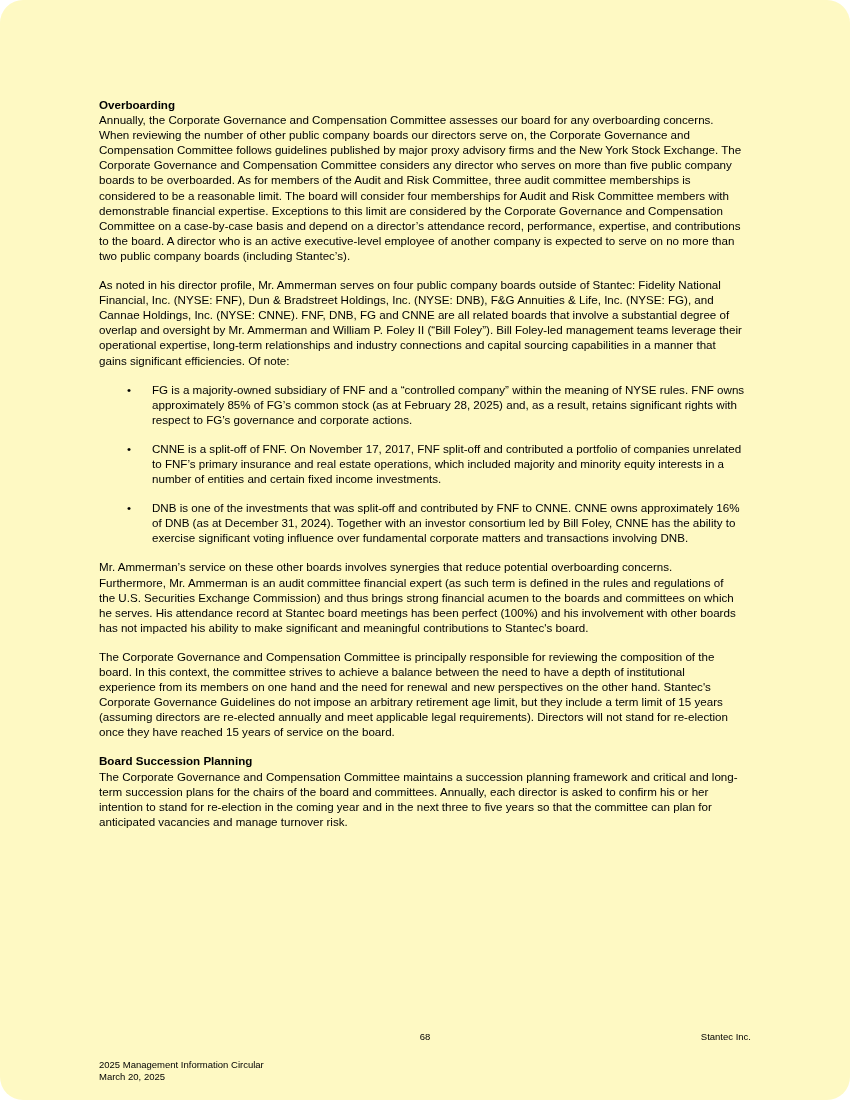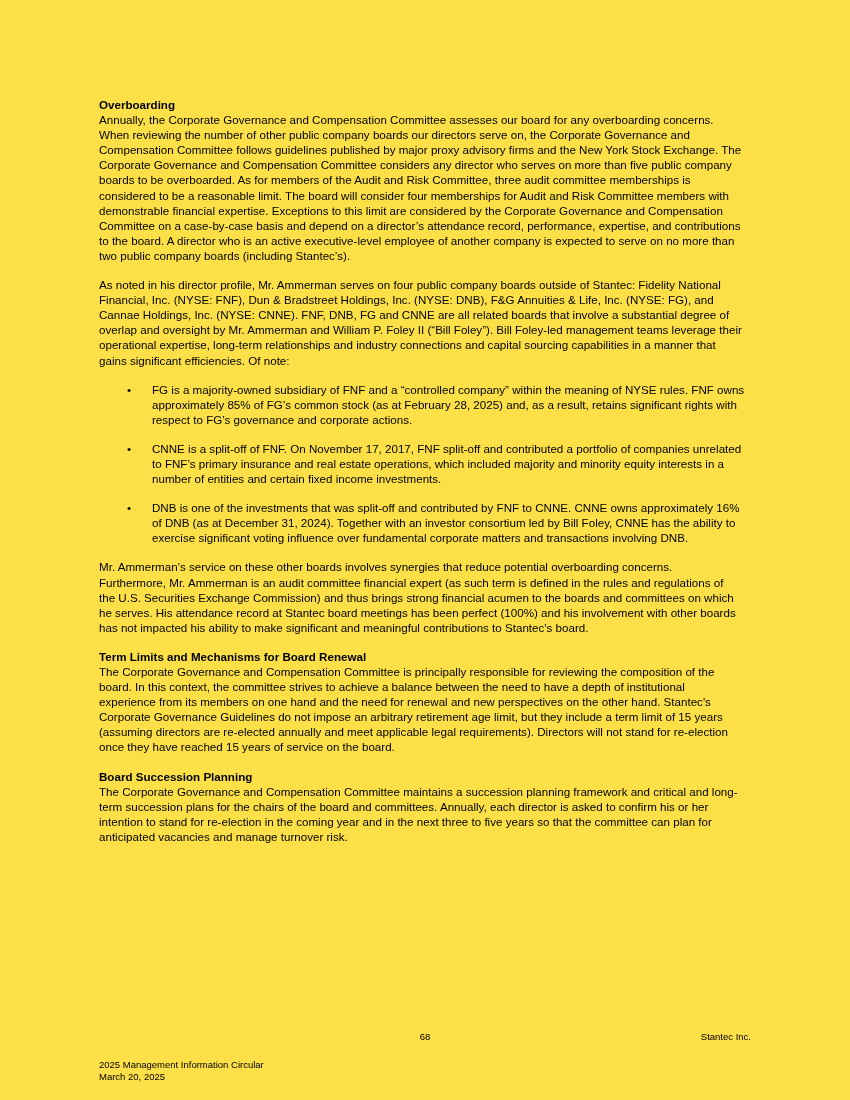--- a/index.html
+++ b/index.html
@@ -10,22 +10,23 @@
   body {
     width: 850px;
     height: 1100px;
     font-family: "Liberation Sans", "DejaVu Sans", sans-serif;
     color: #000000;
   }
   .page {
     position: relative;
     width: 850px;
     height: 1100px;
-    background: #fde047;
+    background: #fef9c3;
     overflow: hidden;
+    border-radius: 23px;
   }
   .content {
     position: absolute;
     left: 99px;
     top: 97px;
     width: 653px;
     font-size: 11.6px;
     line-height: 15.1px;
     text-align: left;
   }
@@ -112,21 +113,20 @@
         </li>
         <li>
           <span class="marker">•</span>
           <span>DNB is one of the investments that was split-off and contributed by FNF to CNNE. CNNE owns approximately 16% of DNB (as at December 31, 2024). Together with an investor consortium led by Bill Foley, CNNE has the ability to exercise significant voting influence over fundamental corporate matters and transactions involving DNB.</span>
         </li>
       </ul>
       <p class="para">Mr. Ammerman’s service on these other boards involves synergies that reduce potential overboarding concerns. Furthermore, Mr. Ammerman is an audit committee financial expert (as such term is defined in the rules and regulations of the U.S. Securities Exchange Commission) and thus brings strong financial acumen to the boards and committees on which he serves. His attendance record at Stantec board meetings has been perfect (100%) and his involvement with other boards has not impacted his ability to make significant and meaningful contributions to Stantec's board.</p>
     </section>
 
     <section>
-      <h2 class="heading">Term Limits and Mechanisms for Board Renewal</h2>
       <p class="para">The Corporate Governance and Compensation Committee is principally responsible for reviewing the composition of the board. In this context, the committee strives to achieve a balance between the need to have a depth of institutional experience from its members on one hand and the need for renewal and new perspectives on the other hand. Stantec's Corporate Governance Guidelines do not impose an arbitrary retirement age limit, but they include a term limit of 15 years (assuming directors are re-elected annually and meet applicable legal requirements). Directors will not stand for re-election once they have reached 15 years of service on the board.</p>
     </section>
 
     <section>
       <h2 class="heading">Board Succession Planning</h2>
       <p class="para">The Corporate Governance and Compensation Committee maintains a succession planning framework and critical and long-term succession plans for the chairs of the board and committees. Annually, each director is asked to confirm his or her intention to stand for re-election in the coming year and in the next three to five years so that the committee can plan for anticipated vacancies and manage turnover risk.</p>
     </section>
 
   </main>
 

